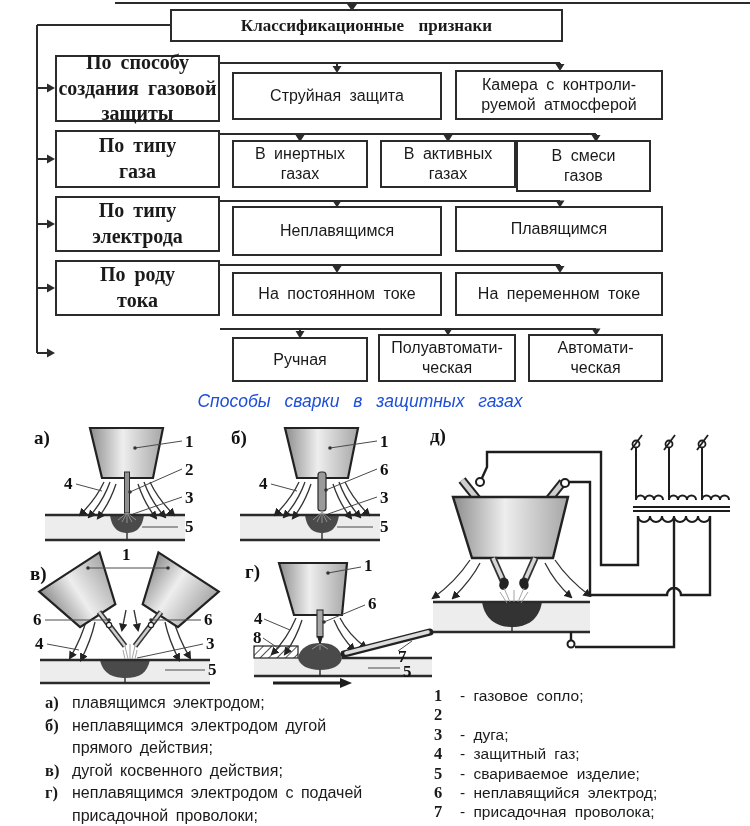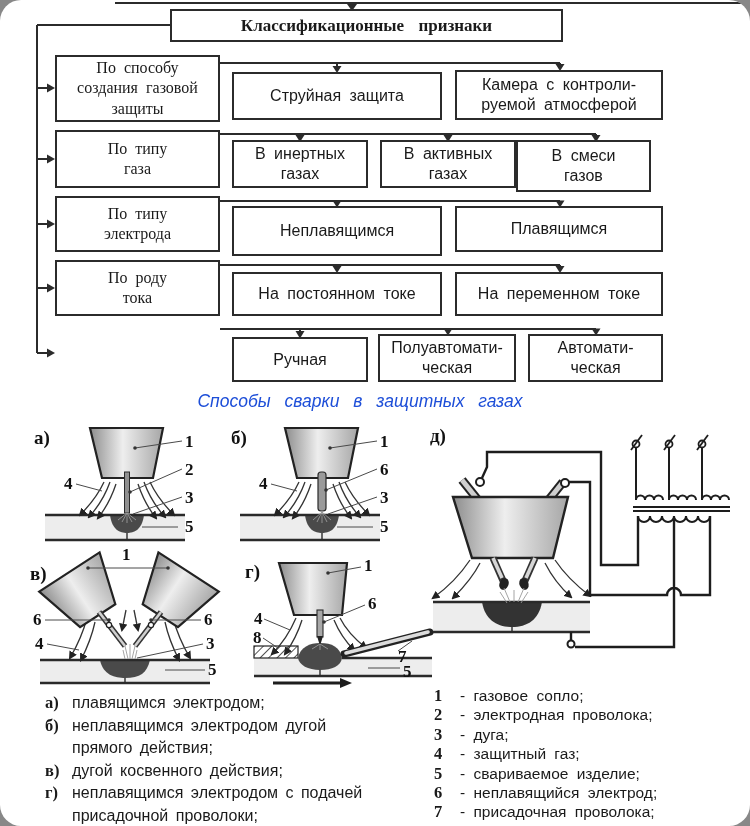--- a/index.html
+++ b/index.html
@@ -1,21 +1,21 @@
 <!DOCTYPE html>
 <html><head>
 <meta charset="utf-8">
 <style>
   html,body{margin:0;padding:0;background:#888;}
   #stage{position:relative;width:750px;height:826px;background:#ffffff;overflow:hidden;
-         font-family:"Liberation Sans",sans-serif;color:#1a1a1a;margin:0 auto;border-radius:21px;}
+         font-family:"Liberation Sans",sans-serif;color:#1a1a1a;margin:0 auto;}
   .abs{position:absolute;}
   .box{position:absolute;border:2px solid #2b2b2b;background:#fff;box-sizing:border-box;
        display:flex;align-items:center;justify-content:center;text-align:center;}
-  .cat{font-family:"Liberation Serif",serif;font-weight:400;font-size:16px;line-height:1.28;
+  .cat{font-family:"Liberation Serif",serif;font-weight:700;font-size:20px;line-height:1.28;
        white-space:pre-line;word-spacing:4px;}
   .child{font-family:"Liberation Sans",sans-serif;font-size:16px;line-height:1.25;
        white-space:pre-line;word-spacing:4px;}
   .titlebox{font-family:"Liberation Serif",serif;font-weight:700;font-size:17px;word-spacing:10px;}
   .caption{position:absolute;left:100px;top:391px;width:520px;text-align:center;
        font-size:17.5px;word-spacing:9px;color:#1d4ed8;font-style:italic;}
   .overlay{position:absolute;left:0;top:0;pointer-events:none;}
   .co{font-family:"Liberation Serif",serif;font-weight:700;font-size:17px;fill:#111;}
   .fl{font-family:"Liberation Serif",serif;font-weight:700;font-size:19px;fill:#111;}
   .ld{stroke:#4a4a4a;stroke-width:1;fill:none;}
@@ -399,21 +399,20 @@
     </div>
   </div>
 
   <div class="legend">
     <div class="legend-item">
       <div class="legend-num">1</div>
       <div class="legend-text">-  газовое  сопло;</div>
     </div>
     <div class="legend-item">
       <div class="legend-num">2</div>
-      <div class="legend-text">-  электродная  проволока;</div>
     </div>
     <div class="legend-item">
       <div class="legend-num">3</div>
       <div class="legend-text">-  дуга;</div>
     </div>
     <div class="legend-item">
       <div class="legend-num">4</div>
       <div class="legend-text">-  защитный  газ;</div>
     </div>
     <div class="legend-item">

